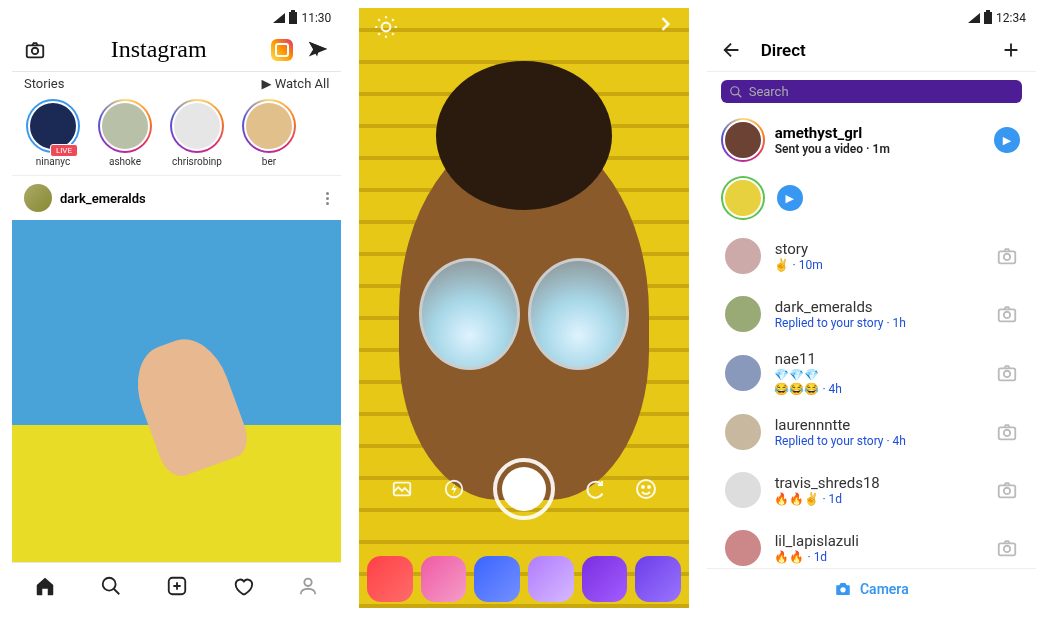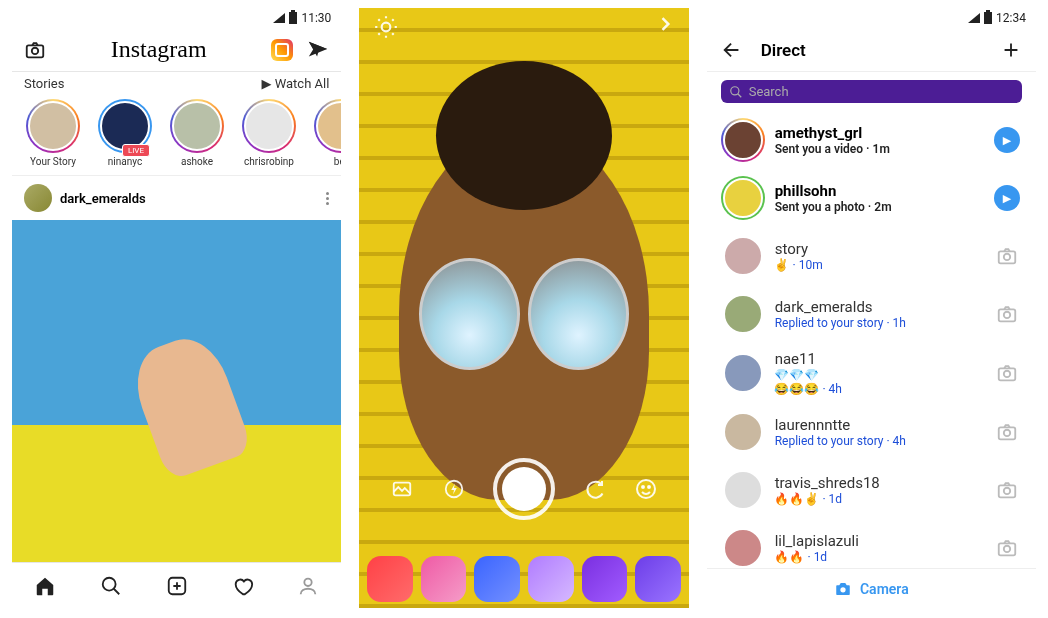--- a/index.html
+++ b/index.html
@@ -108,26 +108,20 @@
       </span>
     </div>
   </div>
 
   <div class="storiesbar-hdr">
     <span>Stories</span>
     <span>▶ <span>Watch All</span></span>
   </div>
   <div class="storiesrow" id="storiesrow">
       <div class="story">
-        <div class="storyavatar ring-grad">
-          <div class="inner" style="background:#d1bfa3"></div>
-        </div>
-        <span class="storyname">Your Story</span>
-      </div>
-      <div class="story">
         <div class="storyavatar ring-blue">
           <div class="inner" style="background:#1b2a55"></div>
           <span class="livebadge">LIVE</span>
         </div>
         <span class="storyname">ninanyc</span>
       </div>
       <div class="story">
         <div class="storyavatar ring-grad">
           <div class="inner" style="background:#b8c0a8"></div>
         </div>
@@ -297,25 +291,20 @@
 
     </div>
     <div class="dmaction">
           <div class="playbadge">▶</div>
         </div>
       </div>
       <div class="dmitem">
     <div class="dmavatar" style="background:#5ac24e;">
           <div class="inner" style="background:#e8d13f"></div>
         </div>
-    <div class="dmtext">
-      <span class="dmname bold">phillsohn</span>
-      <span class="dmmsg bold">Sent you a photo · 2m</span>
-
-    </div>
     <div class="dmaction">
           <div class="playbadge">▶</div>
         </div>
       </div>
       <div class="dmitem">
     <div class="dmavatar" style="">
           <div class="inner" style="background:#caa"></div>
         </div>
     <div class="dmtext">
       <span class="dmname ">story</span>

